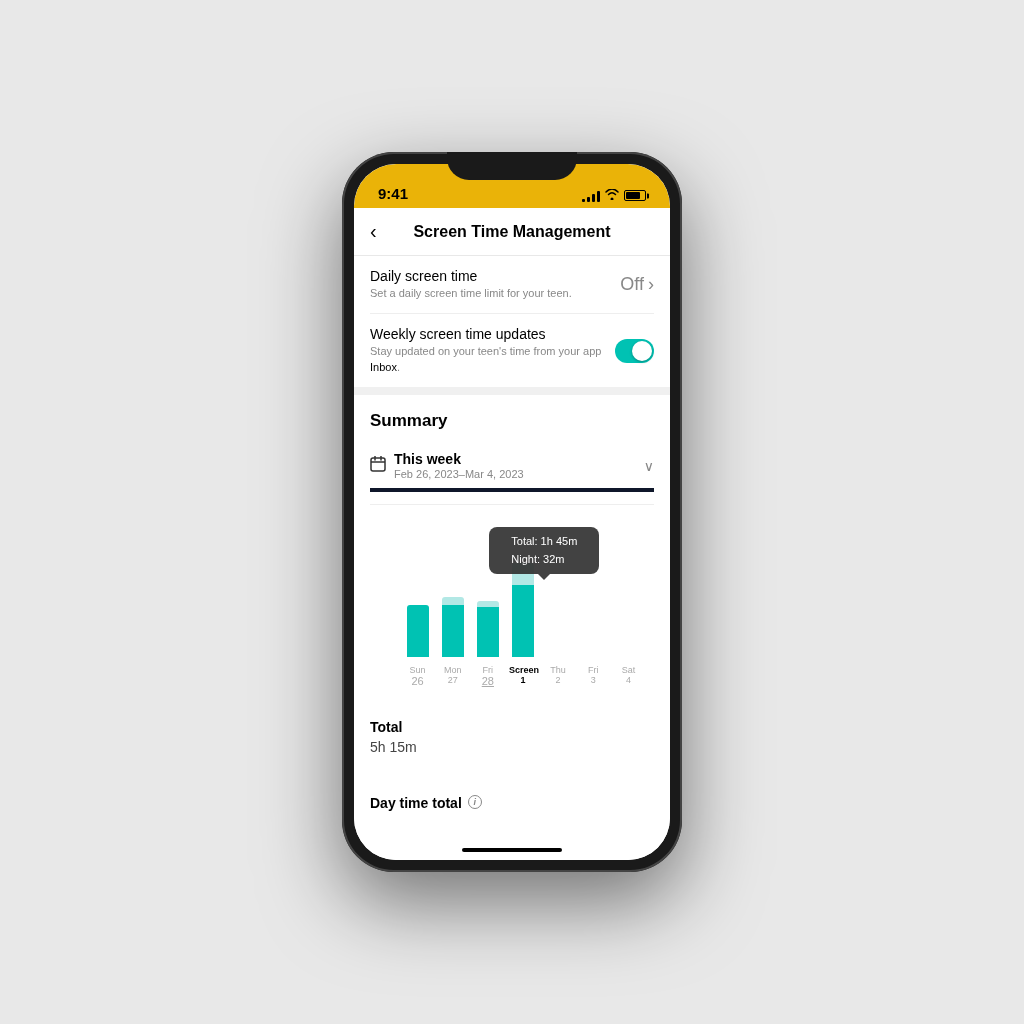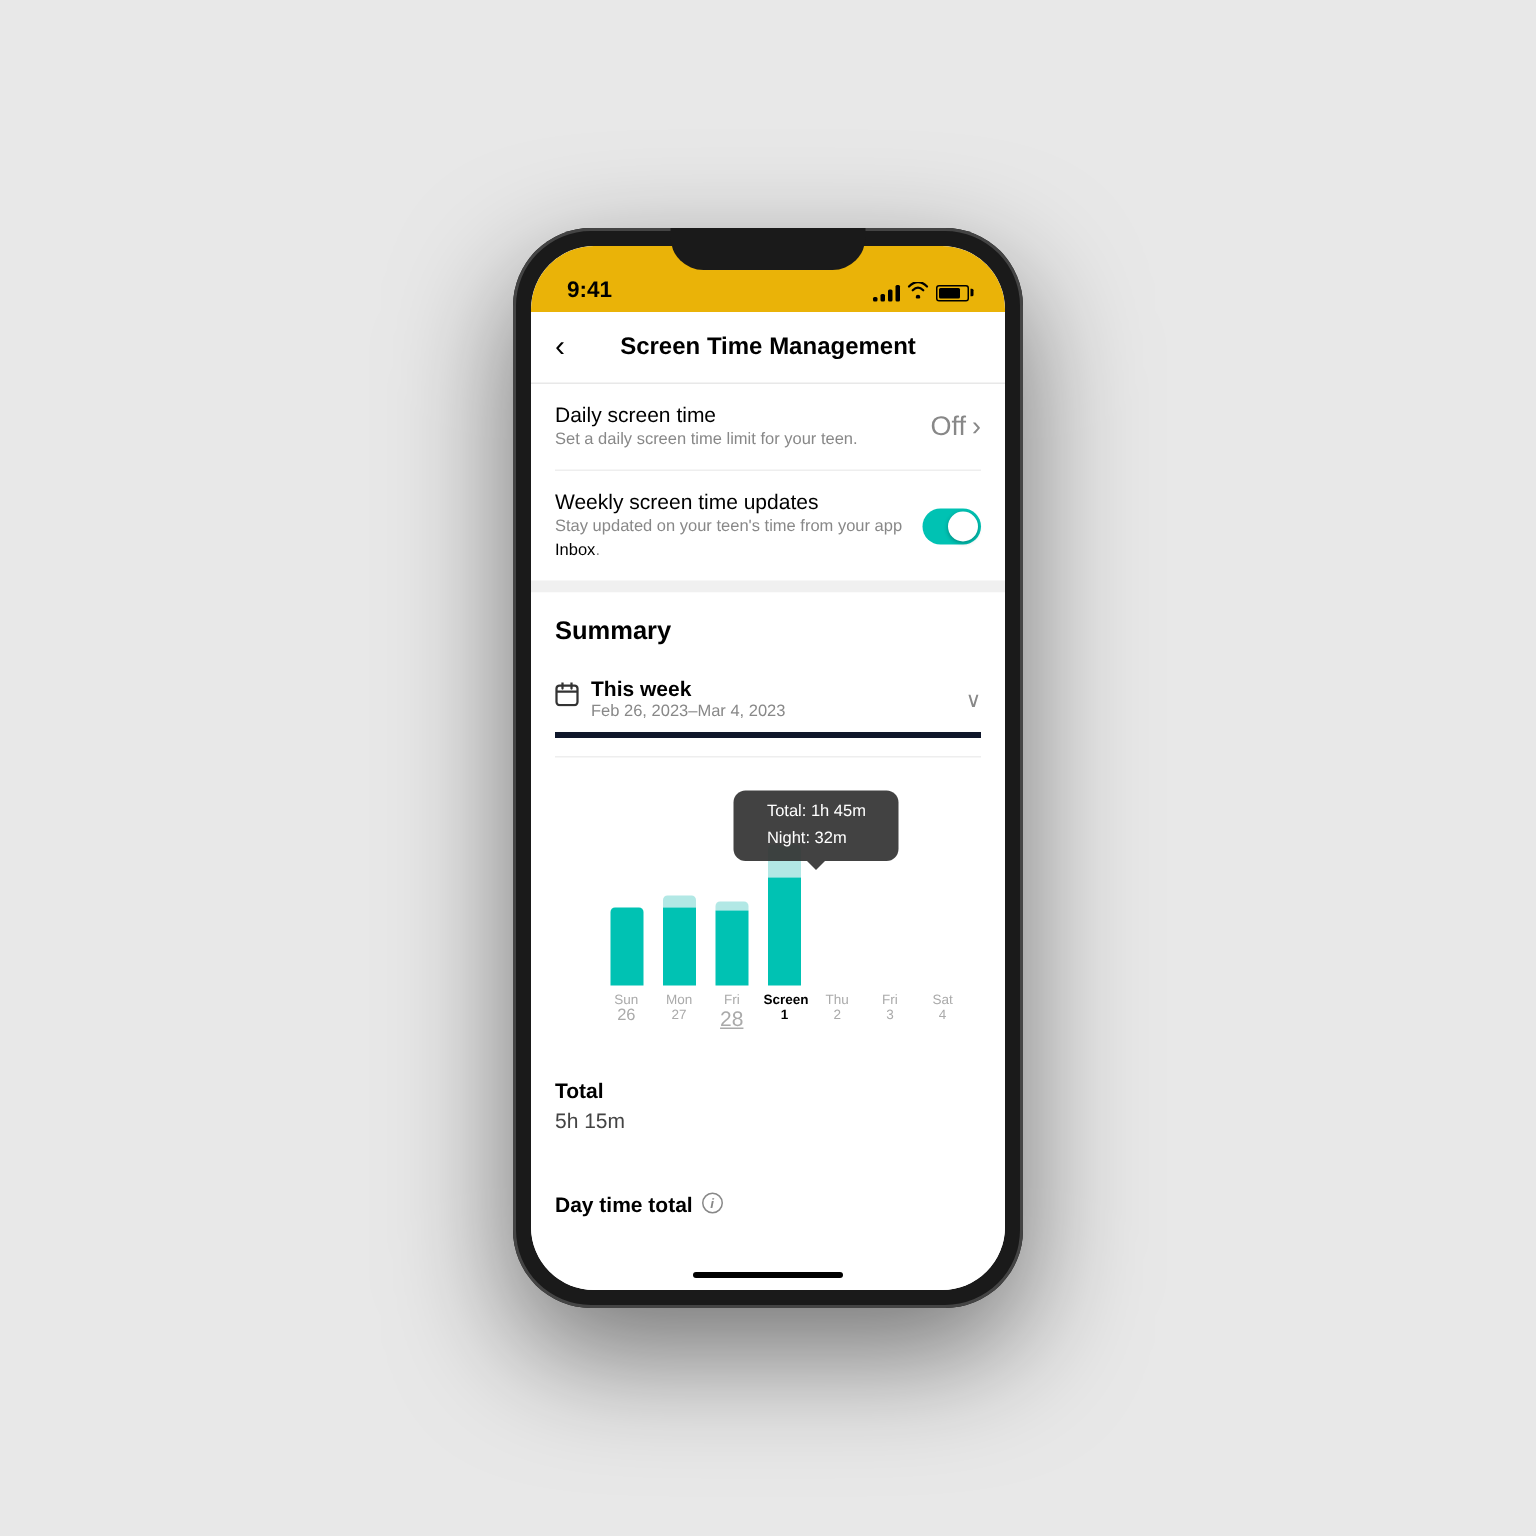--- a/index.html
+++ b/index.html
@@ -607,21 +607,21 @@
             <div style="text-align:center;width:28px;">
               <div style="font-size:9px;color:#aaa;">Sun</div>
               <div style="font-size:11px;color:#aaa;">26</div>
             </div>
             <div style="text-align:center;width:28px;">
               <div style="font-size:9px;color:#aaa;">Mon</div>
               <div style="font-size:9px;color:#aaa;">27</div>
             </div>
             <div style="text-align:center;width:28px;">
               <div style="font-size:9px;color:#aaa;">Fri</div>
-              <div style="font-size:14px;color:#aaa;text-decoration:underline;">28</div>
+              <div style="font-size:11px;color:#aaa;text-decoration:underline;">28</div>
             </div>
             <div style="text-align:center;width:28px;">
               <div style="font-size:9px;font-weight:700;color:#000;">Screen</div>
               <div style="font-size:9px;font-weight:700;color:#000;">1</div>
             </div>
             <div style="text-align:center;width:28px;">
               <div style="font-size:9px;color:#aaa;">Thu</div>
               <div style="font-size:9px;color:#aaa;">2</div>
             </div>
             <div style="text-align:center;width:28px;">

